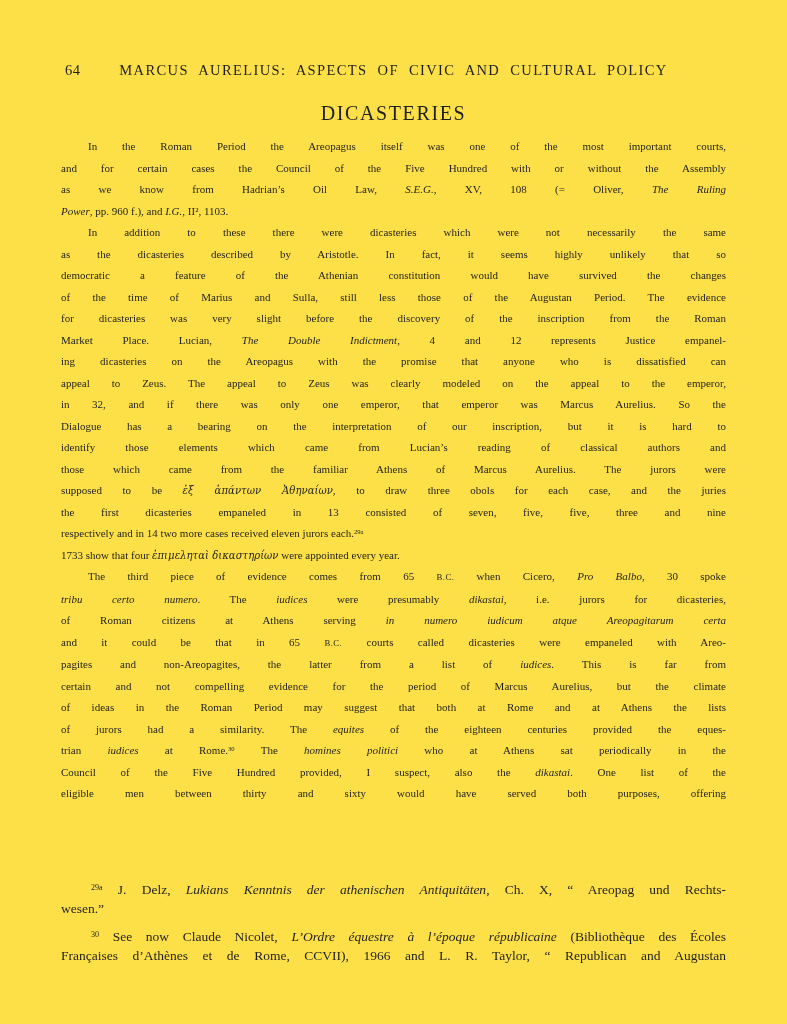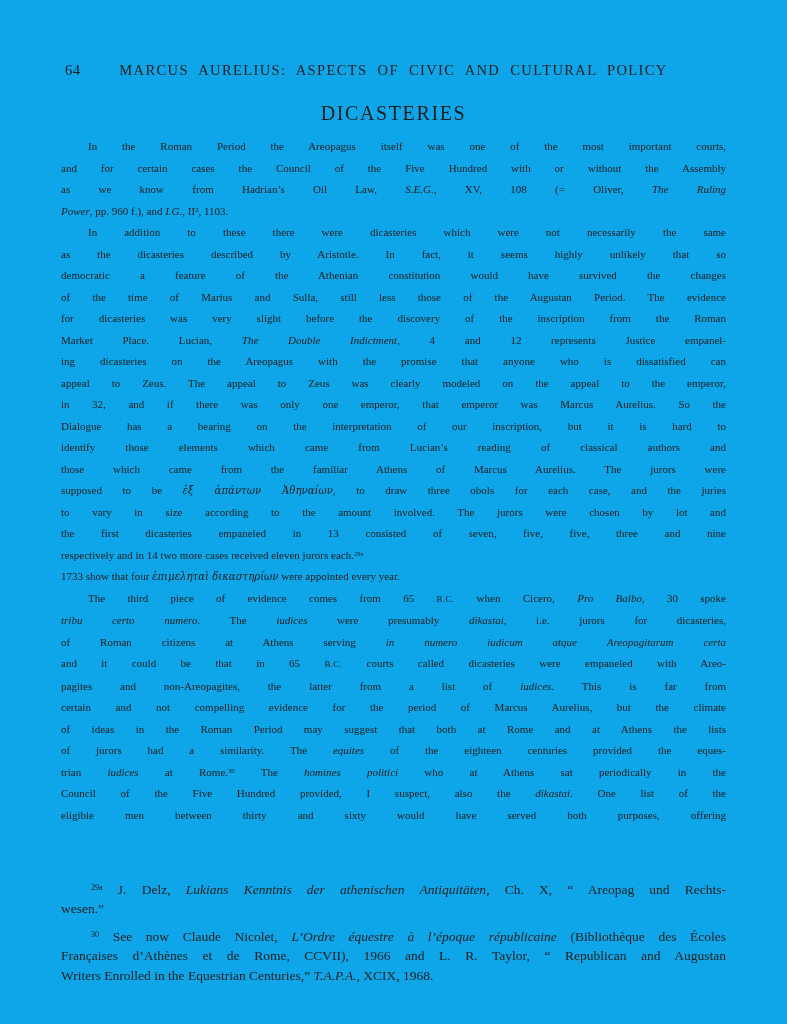--- a/index.html
+++ b/index.html
@@ -4,21 +4,21 @@
 <style>
   html,body{margin:0;padding:0;}
   body{
     width:787px;height:1024px;
     background:#e9e9e7;
     font-family:"Liberation Serif", serif;
   }
   .page{
     position:relative;
     width:787px;height:1024px;
-    background:#0ea5e9;
+    background:#fde047;
     color:#1f1f1f;
     overflow:hidden;
   }
   .running-head{
     position:absolute;
     top:62px;left:61px;width:665px;height:20px;
     font-size:14.5px;
   }
   .pagenum{
     position:absolute;left:4px;top:0;
@@ -99,36 +99,34 @@
       <div class="pline"><span>of the time of Marius and Sulla, still less those of the Augustan Period. The evidence</span></div>
       <div class="pline"><span>for dicasteries was very slight before the discovery of the inscription from the Roman</span></div>
       <div class="pline"><span>Market Place. Lucian, </span><span class="run-i">The Double Indictment</span><span>, 4 and 12 represents Justice empanel-</span></div>
       <div class="pline"><span>ing dicasteries on the Areopagus with the promise that anyone who is dissatisfied can</span></div>
       <div class="pline"><span>appeal to Zeus. The appeal to Zeus was clearly modeled on the appeal to the emperor,</span></div>
       <div class="pline"><span>in 32, and if there was only one emperor, that emperor was Marcus Aurelius. So the</span></div>
       <div class="pline"><span>Dialogue has a bearing on the interpretation of our inscription, but it is hard to</span></div>
       <div class="pline"><span>identify those elements which came from Lucian’s reading of classical authors and</span></div>
       <div class="pline"><span>those which came from the familiar Athens of Marcus Aurelius. The jurors were</span></div>
       <div class="pline"><span>supposed to be </span><span class="run-g">ἐξ ἁπάντων Ἀθηναίων</span><span>, to draw three obols for each case, and the juries</span></div>
-      <div class="pline"><span>to vary in size according to the amount involved. The jurors were chosen by lot and</span></div>
       <div class="pline"><span>the first dicasteries empaneled in 13 consisted of seven, five, five, three and nine</span></div>
       <div class="pline last"><span>respectively and in 14 two more cases received eleven jurors each.</span><span class="run-sup">29a</span></div>
       <div class="pline last"><span>1733 show that four </span><span class="run-g">ἐπιμεληταὶ δικαστηρίων</span><span> were appointed every year.</span></div>
       <div class="pline first"><span>The third piece of evidence comes from 65 </span><span class="run-sc">B.C.</span><span> when Cicero, </span><span class="run-i">Pro Balbo</span><span>, 30 spoke</span></div>
       <div class="pline"><span class="run-i">tribu certo numero</span><span>. The </span><span class="run-i">iudices</span><span> were presumably </span><span class="run-i">dikastai</span><span>, i.e. jurors for dicasteries,</span></div>
       <div class="pline"><span>of Roman citizens at Athens serving </span><span class="run-i">in numero iudicum atque Areopagitarum certa</span></div>
       <div class="pline"><span>and it could be that in 65 </span><span class="run-sc">B.C.</span><span> courts called dicasteries were empaneled with Areo-</span></div>
       <div class="pline"><span>pagites and non-Areopagites, the latter from a list of </span><span class="run-i">iudices</span><span>. This is far from</span></div>
       <div class="pline"><span>certain and not compelling evidence for the period of Marcus Aurelius, but the climate</span></div>
       <div class="pline"><span>of ideas in the Roman Period may suggest that both at Rome and at Athens the lists</span></div>
       <div class="pline"><span>of jurors had a similarity. The </span><span class="run-i">equites</span><span> of the eighteen centuries provided the eques-</span></div>
       <div class="pline"><span>trian </span><span class="run-i">iudices</span><span> at Rome.</span><span class="run-sup">30</span><span> The </span><span class="run-i">homines politici</span><span> who at Athens sat periodically in the</span></div>
       <div class="pline"><span>Council of the Five Hundred provided, I suspect, also the </span><span class="run-i">dikastai</span><span>. One list of the</span></div>
       <div class="pline"><span>eligible men between thirty and sixty would have served both purposes, offering</span></div>
     </div>
   <div class="footnotes">
       <div class="pline first"><span class="run-sup">29a</span><span> J. Delz, </span><span class="run-i">Lukians Kenntnis der athenischen Antiquitäten</span><span>, Ch. X, “ Areopag und Rechts-</span></div>
       <div class="pline last"><span>wesen.”</span></div>
       <div class="pline first"><span class="run-sup">30</span><span> See now Claude Nicolet, </span><span class="run-i">L’Ordre équestre à l’époque républicaine</span><span> (Bibliothèque des Écoles</span></div>
       <div class="pline"><span>Françaises d’Athènes et de Rome, CCVII), 1966 and L. R. Taylor, “ Republican and Augustan</span></div>
-      <div class="pline last"><span>Writers Enrolled in the Equestrian Centuries,” </span><span class="run-i">T.A.P.A.</span><span>, XCIX, 1968.</span></div>
     </div>
 </div>
 
 </body></html>

